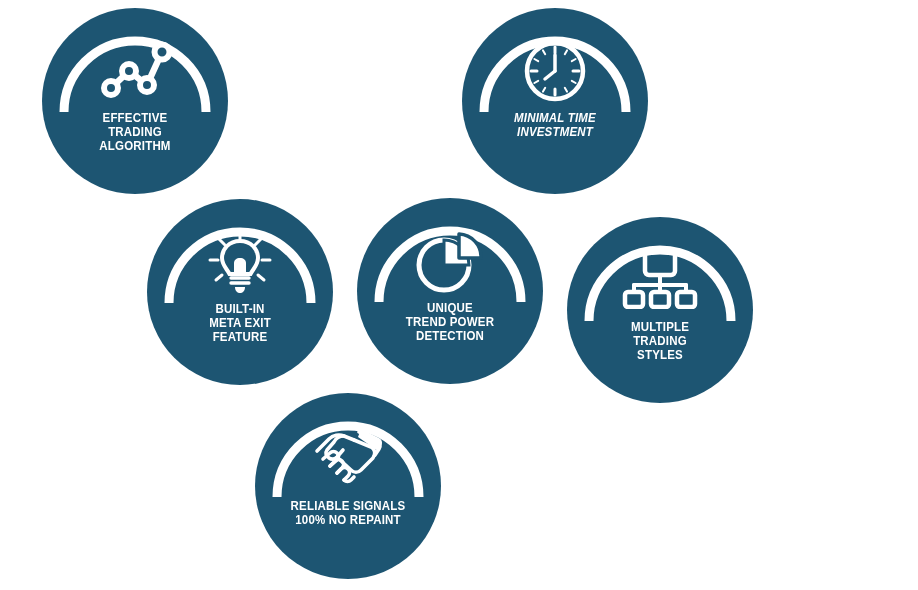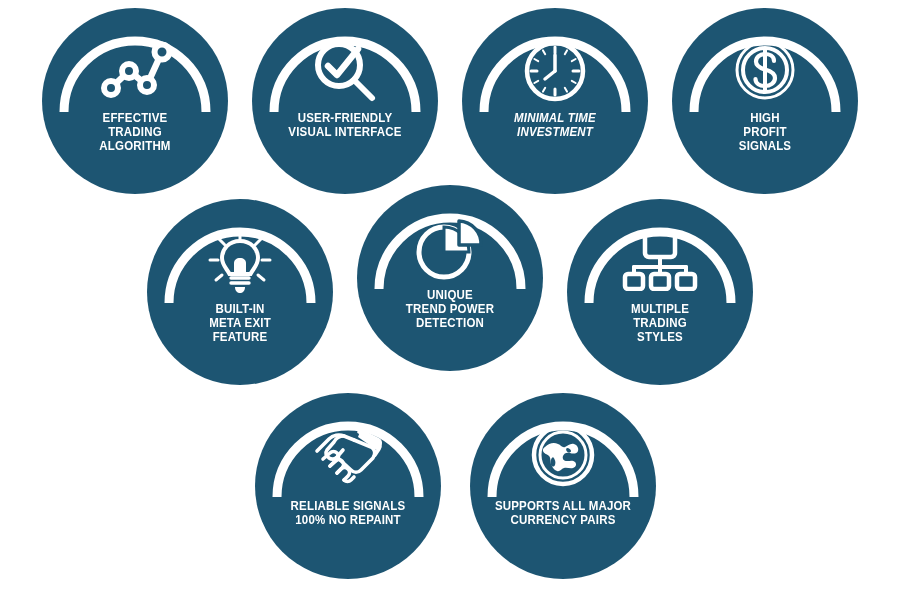--- a/index.html
+++ b/index.html
@@ -103,40 +103,20 @@
         </g>
       </svg>
     </span>
     <span class="caption">
       <span class="ln">EFFECTIVE</span>
       <span class="ln">TRADING</span>
       <span class="ln">ALGORITHM</span>
     </span>
   </div>
 
-  <div class="circle r1" style="left:252px; top:8px;">
-    <span class="arc-wrap">
-      <svg viewBox="0 0 186 186" aria-hidden="true">
-        <path d="M 22 104 A 71 71 0 1 1 164 104" fill="none" stroke="#ffffff" stroke-width="9" stroke-linecap="butt"></path>
-      </svg>
-    </span>
-    <span class="icon">
-      <svg width="70" height="66" viewBox="0 0 70 66">
-        <g fill="none" stroke="#ffffff" stroke-width="6" stroke-linecap="round">
-          <circle cx="29" cy="27" r="21"></circle>
-          <line x1="44" y1="42" x2="62" y2="60"></line>
-          <polyline points="18,28 27,37 48,11" stroke-width="6.5" stroke-linejoin="round"></polyline>
-        </g>
-      </svg>
-    </span>
-    <span class="caption">
-      <span class="ln">USER-FRIENDLY</span>
-      <span class="ln">VISUAL INTERFACE</span>
-    </span>
-  </div>
 
   <div class="circle r1" style="left:462px; top:8px;font-style:italic;">
     <span class="arc-wrap">
       <svg viewBox="0 0 186 186" aria-hidden="true">
         <path d="M 22 104 A 71 71 0 1 1 164 104" fill="none" stroke="#ffffff" stroke-width="9" stroke-linecap="butt"></path>
       </svg>
     </span>
     <span class="icon">
       <svg width="66" height="66" viewBox="0 0 66 66">
         <circle cx="33" cy="33" r="28" fill="none" stroke="#ffffff" stroke-width="4.5"></circle>
@@ -161,40 +141,20 @@
           <line x1="33" y1="33" x2="23" y2="41"></line>
         </g>
       </svg>
     </span>
     <span class="caption">
       <span class="ln">MINIMAL TIME</span>
       <span class="ln">INVESTMENT</span>
     </span>
   </div>
 
-  <div class="circle r1" style="left:672px; top:8px;">
-    <span class="arc-wrap">
-      <svg viewBox="0 0 186 186" aria-hidden="true">
-        <path d="M 22 104 A 71 71 0 1 1 164 104" fill="none" stroke="#ffffff" stroke-width="9" stroke-linecap="butt"></path>
-      </svg>
-    </span>
-    <span class="icon">
-      <svg width="64" height="64" viewBox="0 0 64 64">
-        <circle cx="32" cy="32" r="28" fill="none" stroke="#ffffff" stroke-width="3"></circle>
-        <circle cx="32" cy="32" r="22" fill="none" stroke="#ffffff" stroke-width="4"></circle>
-        <line x1="32" y1="12" x2="32" y2="52" stroke="#ffffff" stroke-width="4" stroke-linecap="round"></line>
-        <path d="M 41 23 C 41 18 36 16 32 16 C 27 16 23 19 23 23.5 C 23 28 27 30 32 31.5 C 37.5 33 42 35 42 40 C 42 45 37 48 32 48 C 27 48 22.5 45.5 22.5 41" fill="none" stroke="#ffffff" stroke-width="4.2" stroke-linecap="round"></path>
-      </svg>
-    </span>
-    <span class="caption">
-      <span class="ln">HIGH</span>
-      <span class="ln">PROFIT</span>
-      <span class="ln">SIGNALS</span>
-    </span>
-  </div>
 
   <div class="circle r2" style="left:147px; top:199px;">
     <span class="arc-wrap">
       <svg viewBox="0 0 186 186" aria-hidden="true">
         <path d="M 22 104 A 71 71 0 1 1 164 104" fill="none" stroke="#ffffff" stroke-width="9" stroke-linecap="butt"></path>
       </svg>
     </span>
     <span class="icon">
       <svg width="68" height="66" viewBox="0 0 68 66">
         <g stroke="#ffffff" stroke-width="3" stroke-linecap="round">
@@ -215,41 +175,41 @@
         <path d="M 29 58 L 39 58 C 39 62 36.5 64 34 64 C 31.5 64 29 62 29 58 Z" fill="#ffffff"></path>
       </svg>
     </span>
     <span class="caption">
       <span class="ln">BUILT-IN</span>
       <span class="ln">META EXIT</span>
       <span class="ln">FEATURE</span>
     </span>
   </div>
 
-  <div class="circle r2" style="left:357px; top:185px;">
+  <div class="circle r2" style="left:357px; top:198px;">
     <span class="arc-wrap">
       <svg viewBox="0 0 186 186" aria-hidden="true">
         <path d="M 22 104 A 71 71 0 1 1 164 104" fill="none" stroke="#ffffff" stroke-width="9" stroke-linecap="butt"></path>
       </svg>
     </span>
     <span class="icon">
       <svg width="70" height="66" viewBox="0 0 70 66">
         <circle cx="29" cy="37" r="25" fill="none" stroke="#ffffff" stroke-width="5"></circle>
         <path d="M 29 37 L 29 12 A 25 25 0 0 1 54 37 Z" fill="#ffffff" stroke="#1d5572" stroke-width="3"></path>
         <path d="M 44 6 L 44 30 L 66 30 A 23 23 0 0 0 44 6 Z" fill="#ffffff" stroke="#1d5572" stroke-width="3.5" stroke-linejoin="round"></path>
       </svg>
     </span>
     <span class="caption">
       <span class="ln">UNIQUE</span>
       <span class="ln">TREND POWER</span>
       <span class="ln">DETECTION</span>
     </span>
   </div>
 
-  <div class="circle r2" style="left:567px; top:199px;">
+  <div class="circle r2" style="left:567px; top:217px;">
     <span class="arc-wrap">
       <svg viewBox="0 0 186 186" aria-hidden="true">
         <path d="M 22 104 A 71 71 0 1 1 164 104" fill="none" stroke="#ffffff" stroke-width="9" stroke-linecap="butt"></path>
       </svg>
     </span>
     <span class="icon">
       <svg width="76" height="62" viewBox="0 0 76 62">
         <rect x="23" y="3" width="30" height="25" rx="4" fill="none" stroke="#ffffff" stroke-width="4.5"></rect>
         <g stroke="#ffffff" stroke-width="4" stroke-linecap="round">
           <line x1="38" y1="28" x2="38" y2="38"></line>
@@ -292,34 +252,14 @@
         </g>
         <path d="M 52 6 L 70 15 C 73 16.5 74 20 72 23 L 69 28 L 49 14 Z" fill="#ffffff"></path>
       </svg>
     </span>
     <span class="caption">
       <span class="ln">RELIABLE SIGNALS</span>
       <span class="ln">100% NO REPAINT</span>
     </span>
   </div>
 
-  <div class="circle r3" style="left:470px; top:393px;">
-    <span class="arc-wrap">
-      <svg viewBox="0 0 186 186" aria-hidden="true">
-        <path d="M 22 104 A 71 71 0 1 1 164 104" fill="none" stroke="#ffffff" stroke-width="9" stroke-linecap="butt"></path>
-      </svg>
-    </span>
-    <span class="icon">
-      <svg width="64" height="64" viewBox="0 0 64 64">
-        <circle cx="32" cy="32" r="29" fill="none" stroke="#ffffff" stroke-width="4.5"></circle>
-        <circle cx="32" cy="32" r="23" fill="none" stroke="#ffffff" stroke-width="3"></circle>
-        <path d="M 14 24 C 18 20 23 19 27 21 C 30 22 31 25 34 24 C 37 23 39 20 43 21 C 46 22 48 25 47 28 C 46 31 42 31 39 30 C 36 29 33 30 32 33 C 31 36 33 38 36 38 C 39 38 42 37 44 39 C 46 41 45 44 42 45 C 39 46 36 44 33 45 C 30 46 29 49 26 48 C 23 47 21 44 20 41 C 19 38 20 35 18 33 C 16 31 13 31 12 28 C 11.5 26.5 12.5 25 14 24 Z" fill="#ffffff"></path>
-        <path d="M 22 34 C 24 36 25 39 24 42 C 23 44 21 44 20 42 C 19 39 19.5 35.5 22 34 Z" fill="#1d5572"></path>
-        <path d="M 36 25 C 38 25 40 26.5 40 28 C 40 29.5 38 30 36.5 29 C 35 28 34.5 25.5 36 25 Z" fill="#1d5572"></path>
-      </svg>
-    </span>
-    <span class="caption">
-      <span class="ln">SUPPORTS ALL MAJOR</span>
-      <span class="ln">CURRENCY PAIRS</span>
-    </span>
-  </div>
 
 </div>
 
 </body></html>

